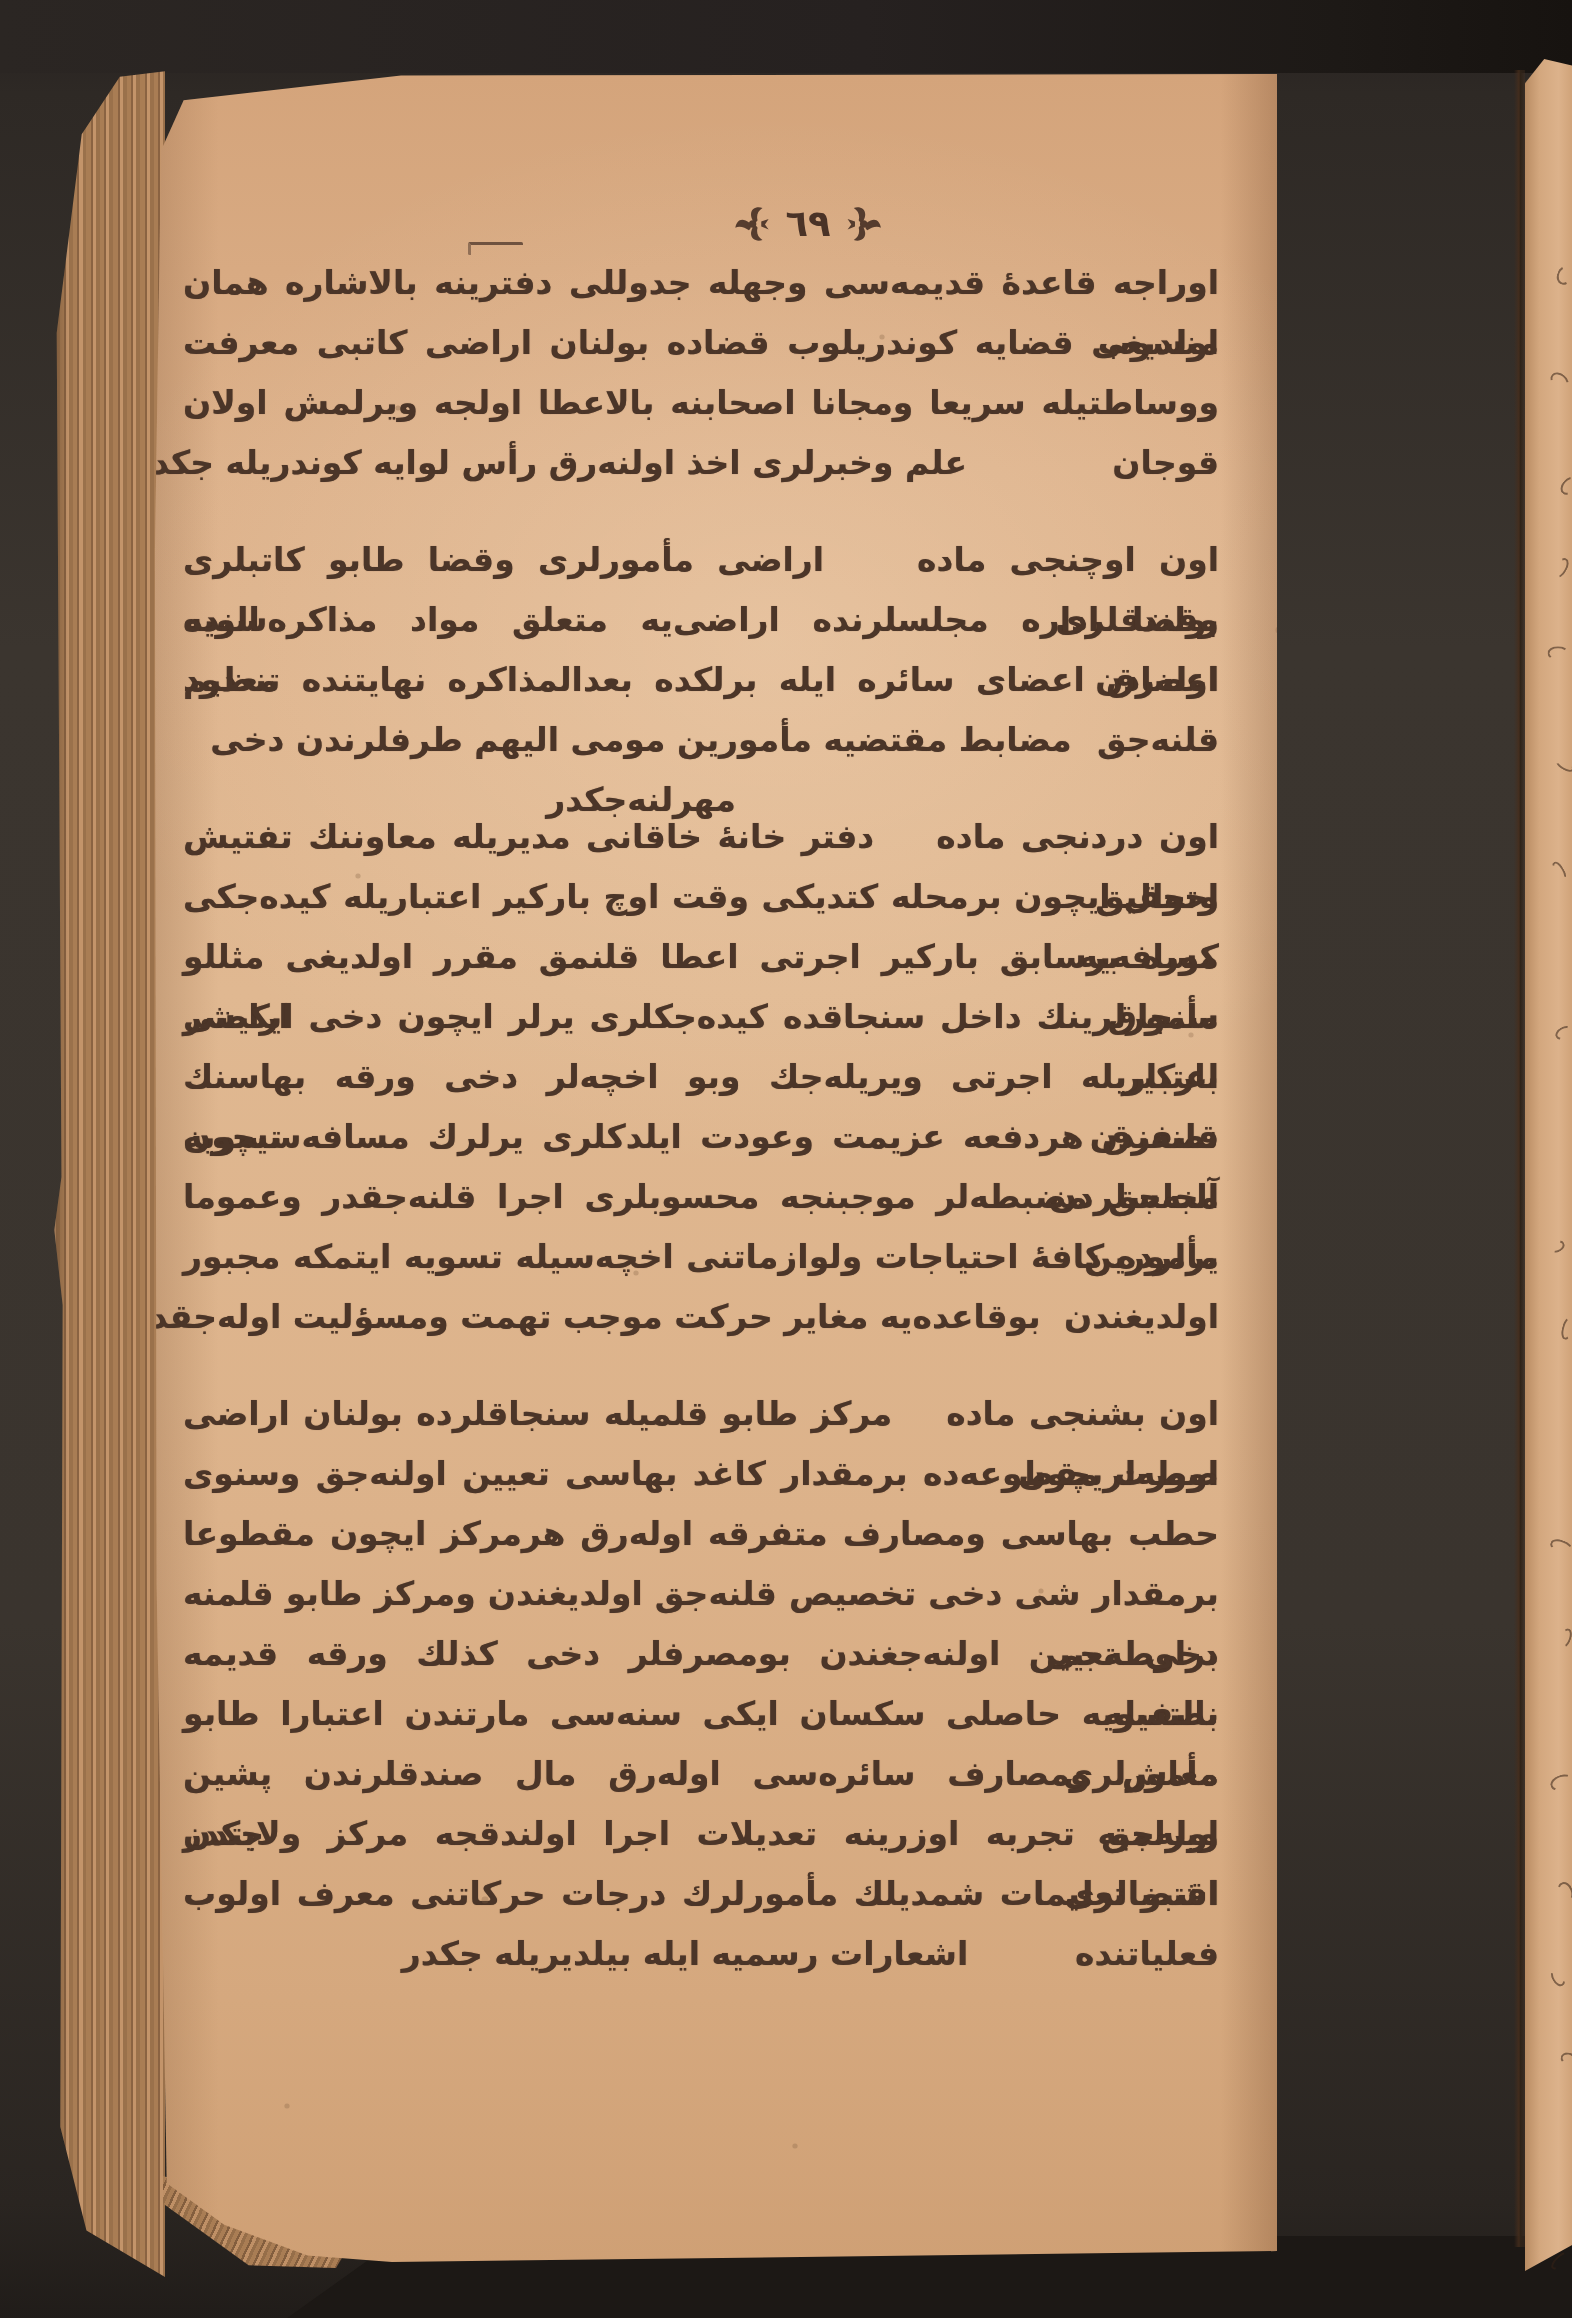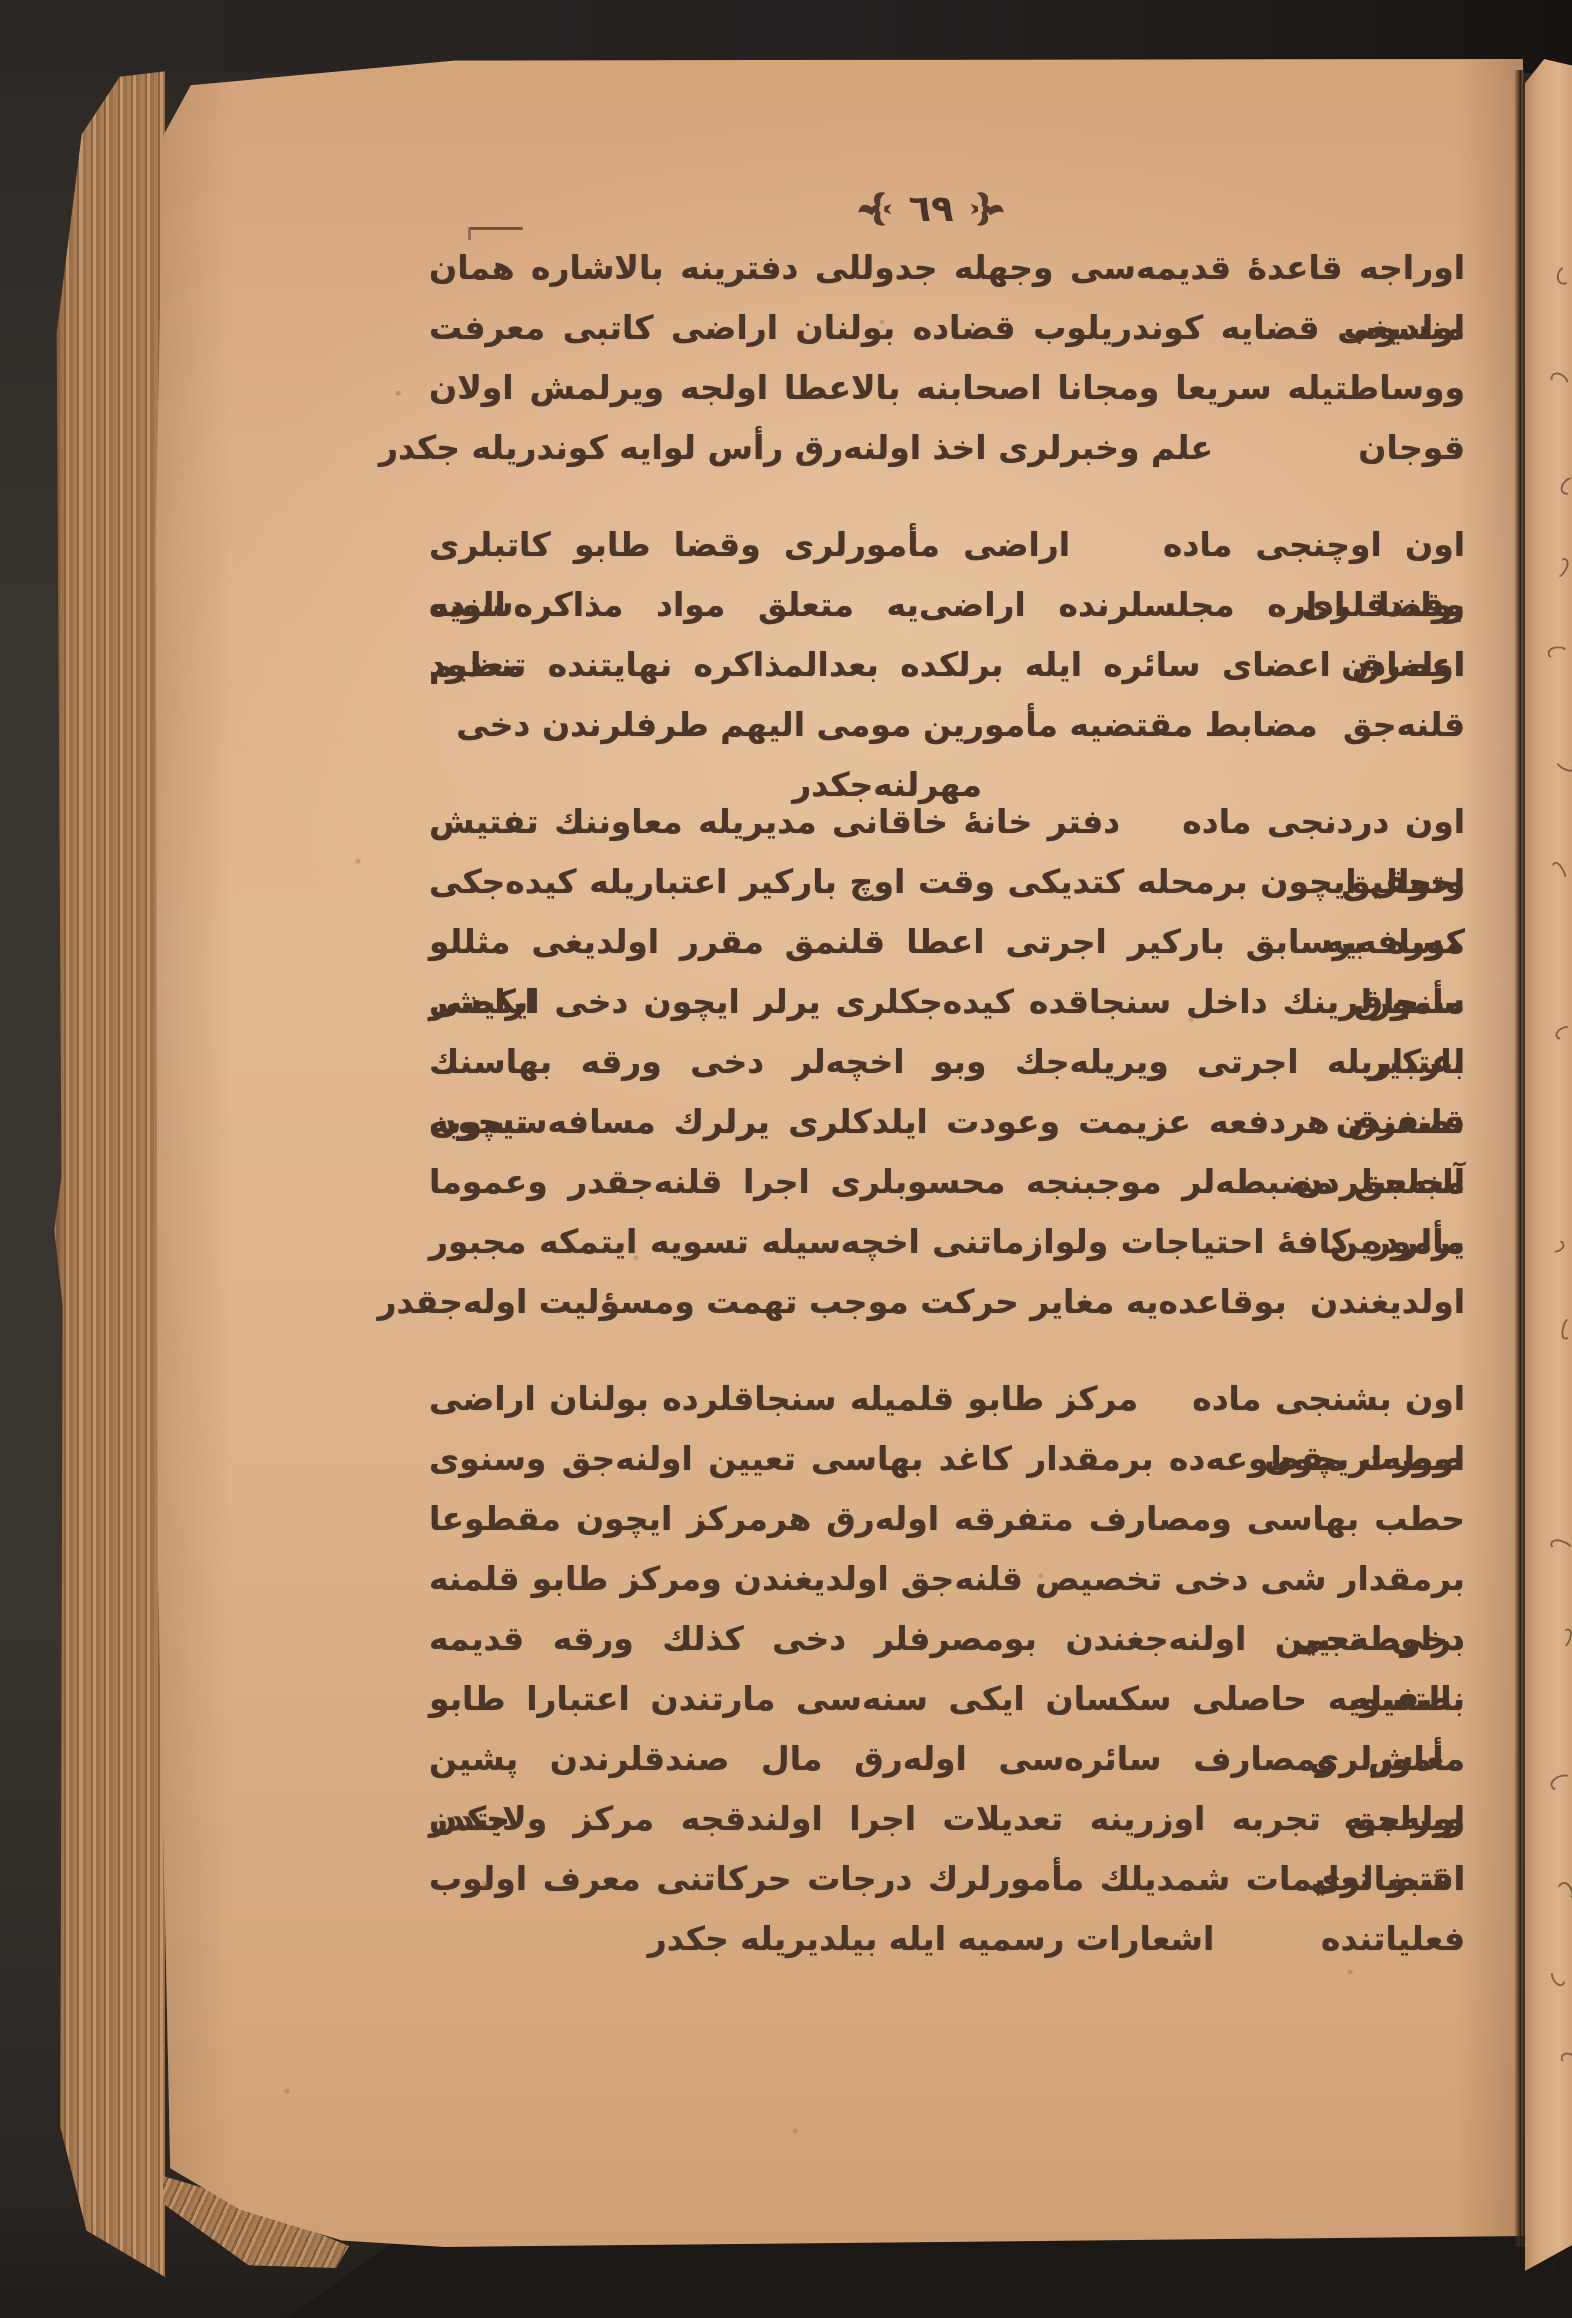--- a/index.html
+++ b/index.html
@@ -18,21 +18,21 @@
   .edges{position:absolute;left:46px;top:68px;width:119px;height:2209px;z-index:2;
       background:
         linear-gradient(90deg,rgba(60,40,25,.45) 0%,rgba(60,40,25,0) 20%),
         repeating-linear-gradient(90deg,#a97d54 0 4px,#8a6342 4px 6.3px,#c3946a 6.3px 9.5px,#9a714b 9.5px 13.5px);
       clip-path:polygon(62% .4%,100% .15%,100% 100%,34% 97.9%,12% 93.2%,14% 56%,7% 52.6%,13% 50.2%,9% 12%,30% 3%);}
   .edges-bottom{position:absolute;left:163px;top:2176px;width:186px;height:92px;z-index:2;
       background:repeating-linear-gradient(115deg,#a97d54 0 4px,#835e3e 4px 6.3px,#bf9066 6.3px 9.5px,#966e49 9.5px 12.7px);
       clip-path:polygon(0 0,30% 18%,100% 76%,93% 100%,46% 97%,0 30%);}
 
   
-  .page{position:absolute;left:151px;top:59px;width:1372px;height:2188px;z-index:3;
+  .page{position:absolute;left:151px;top:74px;width:1126px;height:2188px;z-index:3;
       background:
         radial-gradient(ellipse 992px 754px at 55% 26%,rgba(255,236,210,.28),rgba(255,236,210,0) 70%),
         linear-gradient(90deg,rgba(130,88,55,.28) 0%,rgba(130,88,55,0) 6%),
         linear-gradient(270deg,rgba(115,72,42,.30) 0%,rgba(115,72,42,0) 5%),
         linear-gradient(180deg,#d4a47b 0%,#dcb089 18%,#e0b891 42%,#dcb28a 66%,#d5a87e 88%,#cfa075 100%);
       clip-path:polygon(22.2% .07%,100% 0,100% 99.5%,21.4% 100%,13.9% 99.7%,6.5% 98.3%,1.4% 96.4%,.5% 69%,.35% 21.8%,.9% 3.5%,2.9% 1.2%);}
 
   
   .pagenum-row{position:absolute;top:116px;left:50%;transform:translateX(calc(-50% + 94px));
       display:flex;align-items:center;gap:14.3px;height:68px;}

